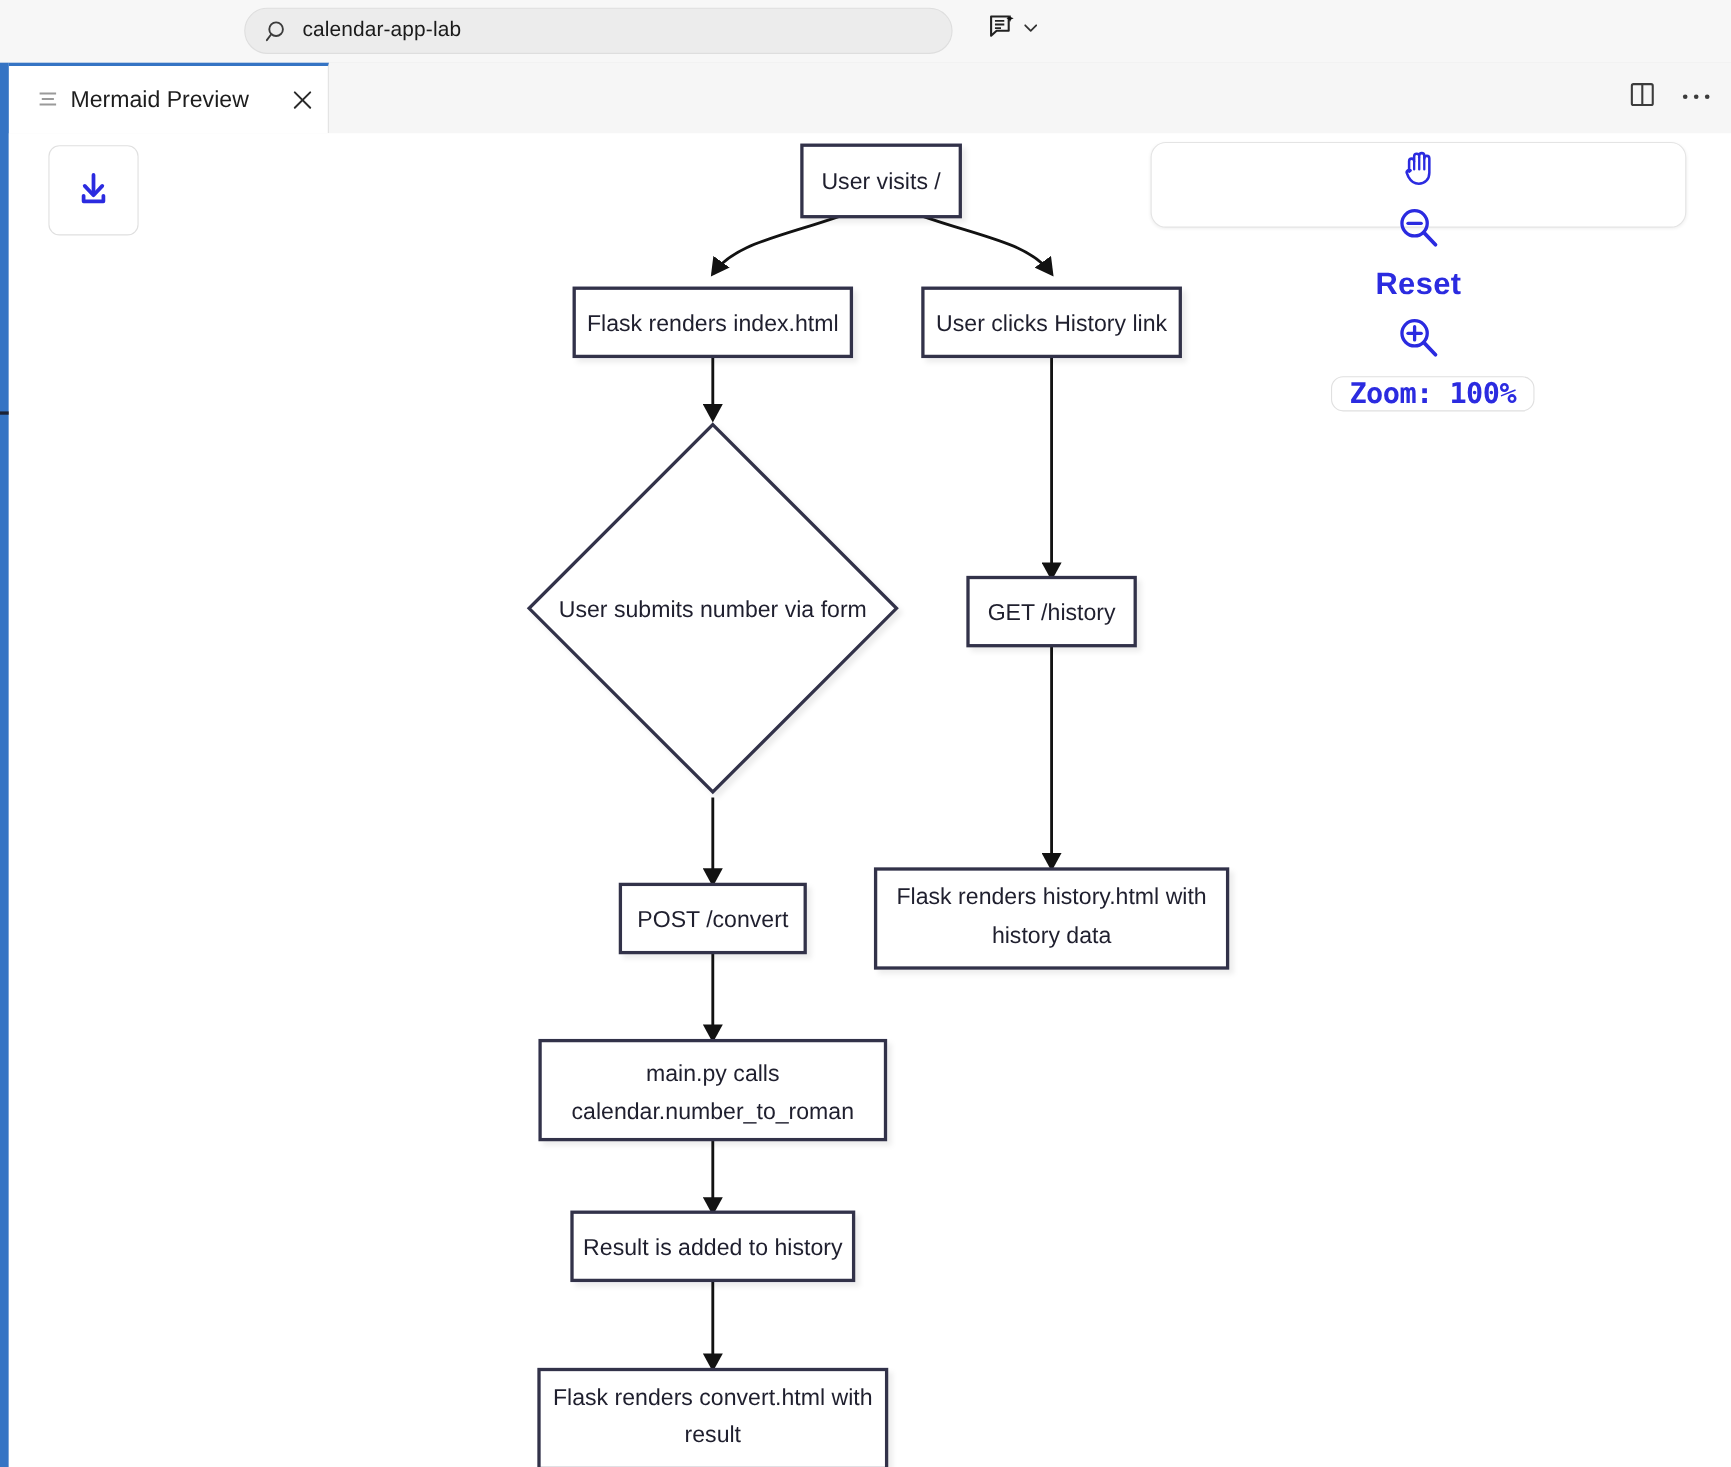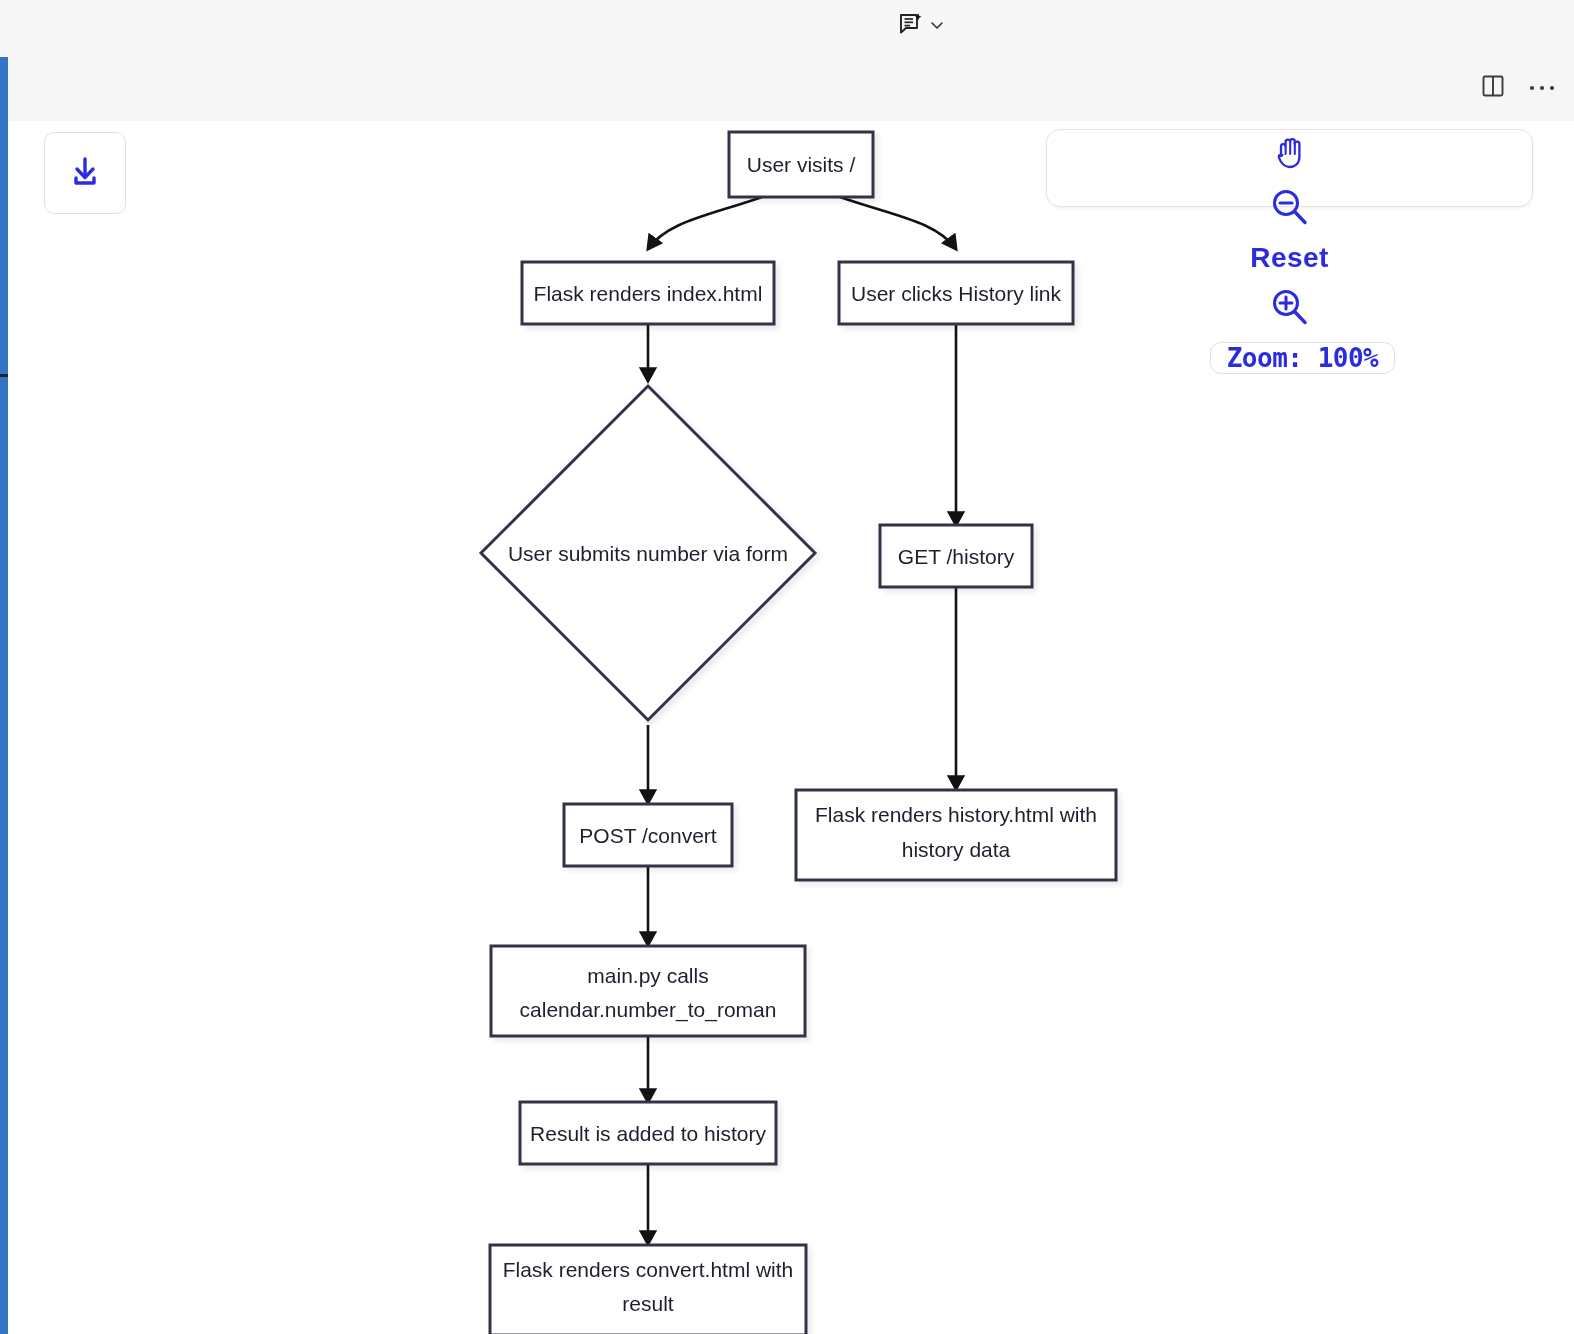--- a/index.html
+++ b/index.html
@@ -176,40 +176,65 @@
     font-size: 21px;
     fill: #1f1f2e;
   }
 </style>
 </head>
 <body>
 
 <div id="page">
 
   <div class="omnibar">
+    <div class="search-pill">
+      <span class="search-icon">
+        <svg width="24" height="24" viewBox="0 0 24 24">
+          <circle cx="10" cy="9.5" r="6.2" fill="none" stroke="#3b3b3b" stroke-width="1.7"></circle>
+          <line x1="5.4" y1="14.3" x2="1.6" y2="19.5" stroke="#3b3b3b" stroke-width="1.7" stroke-linecap="round"></line>
+        </svg>
+      </span>
+      <span class="search-text">calendar-app-lab</span>
+    </div>
 
     <div class="copilot-btn">
       <span>
         <svg width="26" height="26" viewBox="0 0 26 26">
           <path d="M3 3 H19 V16 H8 L3 20.5 Z" fill="none" stroke="#222" stroke-width="1.9" stroke-linejoin="round"></path>
           <line x1="6.5" y1="7" x2="15" y2="7" stroke="#222" stroke-width="1.7"></line>
           <line x1="6.5" y1="10.3" x2="15" y2="10.3" stroke="#222" stroke-width="1.7"></line>
           <line x1="6.5" y1="13.6" x2="12" y2="13.6" stroke="#222" stroke-width="1.7"></line>
           <path d="M20.2 1.4 l.95 2.35 2.35.95 -2.35.95 -.95 2.35 -.95 -2.35 -2.35 -.95 2.35 -.95 Z" fill="#111"></path>
         </svg>
       </span>
       <span>
         <svg width="18" height="18" viewBox="0 0 18 18">
           <polyline points="4,7 9,12 14,7" fill="none" stroke="#333" stroke-width="1.6" stroke-linecap="round" stroke-linejoin="round"></polyline>
         </svg>
       </span>
     </div>
   </div>
 
   <div class="tabstrip">
+    <div class="tab">
+      <span class="tab-icon">
+        <svg width="20" height="18" viewBox="0 0 20 18">
+          <line x1="2" y1="3" x2="17" y2="3" stroke="#9a9a9a" stroke-width="1.8"></line>
+          <line x1="4" y1="8" x2="15" y2="8" stroke="#9a9a9a" stroke-width="1.8"></line>
+          <line x1="2" y1="13" x2="17" y2="13" stroke="#9a9a9a" stroke-width="1.8"></line>
+        </svg>
+      </span>
+      <span class="tab-label">Mermaid Preview</span>
+      <span class="tab-close">
+        <svg width="22" height="22" viewBox="0 0 22 22">
+          <line x1="4" y1="4" x2="18" y2="18" stroke="#2b2b2b" stroke-width="1.8" stroke-linecap="round"></line>
+          <line x1="18" y1="4" x2="4" y2="18" stroke="#2b2b2b" stroke-width="1.8" stroke-linecap="round"></line>
+        </svg>
+      </span>
+    </div>
 
     <div class="tab-actions">
       <span>
         <svg width="26" height="26" viewBox="0 0 26 26">
           <rect x="3.5" y="3.5" width="19" height="19" rx="1.5" fill="none" stroke="#3c3c3c" stroke-width="1.9"></rect>
           <line x1="13" y1="3.5" x2="13" y2="22.5" stroke="#3c3c3c" stroke-width="1.9"></line>
         </svg>
       </span>
       <span>
         <svg width="28" height="10" viewBox="0 0 28 10">

